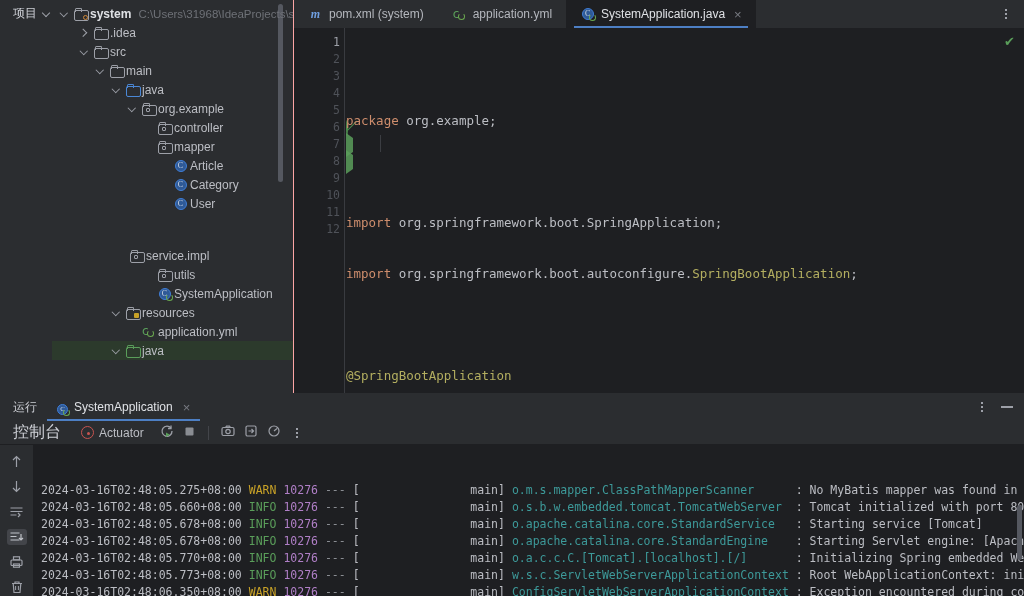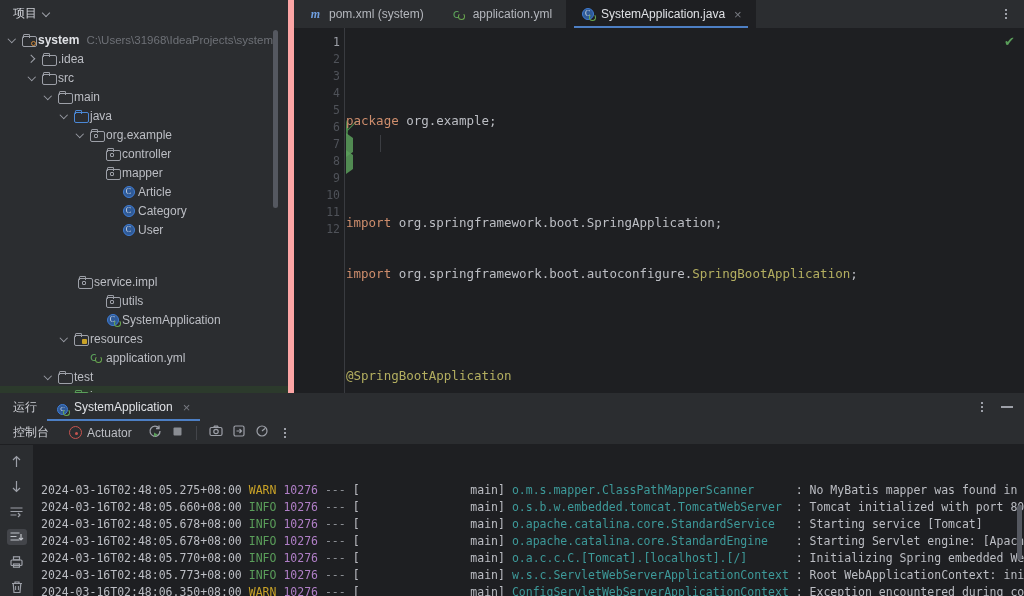--- a/index.html
+++ b/index.html
@@ -12,22 +12,22 @@
   body { position: relative; }
 
   
   .app { position: absolute; inset: 0; display: flex; flex-direction: column; }
   .upper { height: 393px; display: flex; flex-shrink: 0; }
   .lower { height: 203px; display: flex; flex-direction: column; background: #2b2d30; flex-shrink: 0; }
 
   
   .sidebar {
     width: 294px; background: #2b2d30; position: relative;
-    display: flex; flex-direction: column; flex-shrink: 0;
-    border-right: 6px solid #fca5a5;
+    display: flex; flex-direction: row; flex-shrink: 0;
+    border-right: 1px solid #fca5a5;
   }
   .sidebar-header {
     height: 26px; display: flex; align-items: center;
     padding-left: 13px; gap: 6px; flex-shrink: 0;
   }
   .sidebar-header .title { color: #ced0d6; font-size: 12px; }
   .chev-sm { width: 9px; height: 9px; position: relative; }
   .chev-sm::after {
     content: ""; position: absolute; left: 0; top: 1px;
     width: 5px; height: 5px;
@@ -159,21 +159,21 @@
   }
   .run-tab.active::after { content:""; position:absolute; left:0; right:0; bottom:0; height:2px; background:#4d7fc4; }
   .run-tab .close { color:#787b82; font-size:13px; margin-left:4px; }
   .run-header-right { margin-left:auto; display:flex; align-items:center; gap:12px; padding-right:11px; }
   .minbtn { width:12px; height:2px; background:#9da0a8; }
 
   .console-toolbar {
     height: 24px; display:flex; align-items:center; background:#2b2d30; flex-shrink:0;
     border-bottom: 1px solid #1e1f22;
   }
-  .console-toolbar .clabel { color:#ced0d6; font-size:12px; padding:0 12px 0 13px; }
+  .console-toolbar .clabel { color:#ced0d6; font-size:16px; padding:0 12px 0 13px; }
   .ctab { display:flex; align-items:center; gap:5px; font-size:12px; color:#bcbec4; padding:0 8px; }
   .actuator-ico { width:13px; height:13px; border:1.5px solid #c75450; border-radius:50%; position:relative; }
   .actuator-ico::after { content:""; position:absolute; left:4.5px; top:4.5px; width:3px; height:3px; background:#c75450; border-radius:50%; }
   .tbtns { display:flex; align-items:center; gap:9px; margin-left:8px; }
   .tsep { width:1px; height:14px; background:#43454a; margin:0 3px; }
 
   .console-body { flex:1; display:flex; min-height:0; background:#1e1f22; }
   .console-gutter {
     width: 33px; background:#2b2d30; flex-shrink:0;
     display:flex; flex-direction:column; align-items:center; padding-top:8px; gap:9px;
@@ -343,29 +343,20 @@
               </span>
             </span>
             <span class="tlabel">resources</span>
           </div>
           <div class="tree-row" style="padding-left: 72px;">
             <span class="tw"></span>
             <span class="ticon">
               <span class="yml"></span>
             </span>
             <span class="tlabel">application.yml</span>
-          </div>
-          <div class="tree-row" style="padding-left: 40px;">
-            <span class="tw">
-              <span class="arrow down"></span>
-            </span>
-            <span class="ticon">
-              <span class="fld"></span>
-            </span>
-            <span class="tlabel">test</span>
           </div>
           <div class="tree-row green" style="padding-left: 56px;">
             <span class="tw">
               <span class="arrow down"></span>
             </span>
             <span class="ticon">
               <span class="fld green"></span>
             </span>
             <span class="tlabel">java</span>
           </div>

